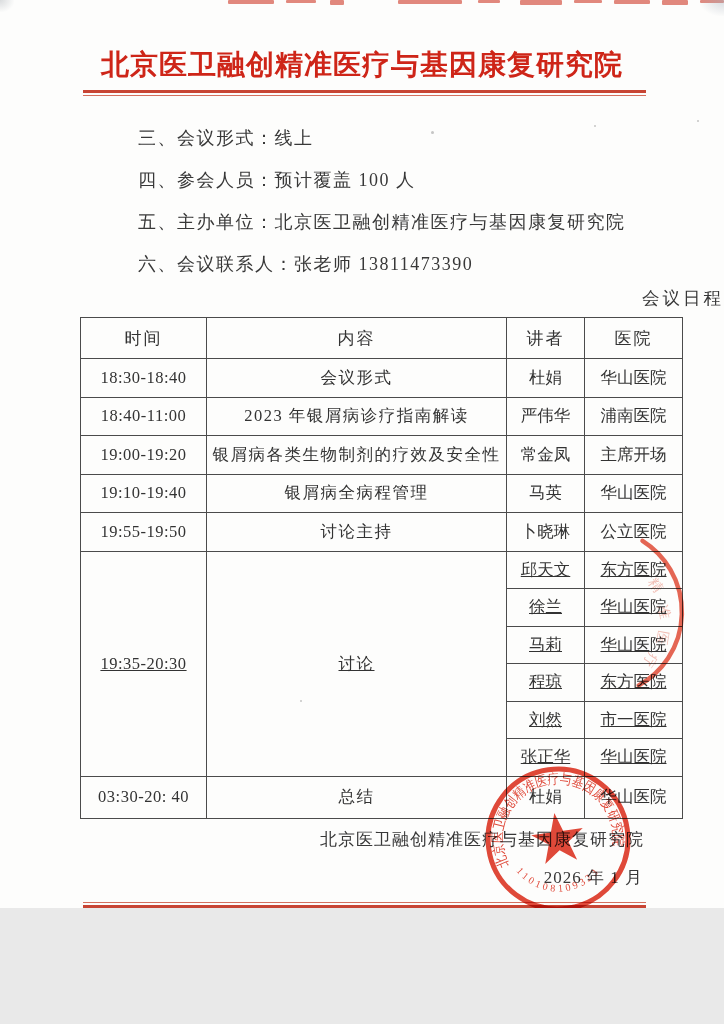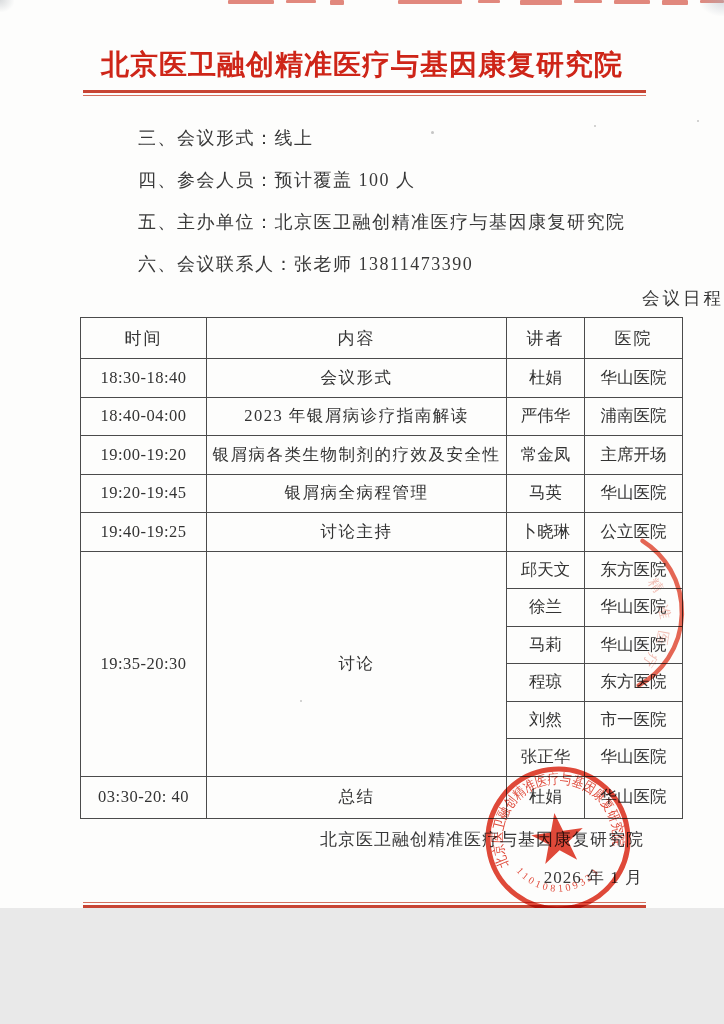--- a/index.html
+++ b/index.html
@@ -33,21 +33,21 @@
     position:absolute; left:80px; top:309px; width:602px;
     border-collapse:collapse; table-layout:fixed;
     font-size:16.5px; color:#333;margin-top:8px;
   }
   table.schedule th, table.schedule td {
     border:1.5px solid #4b4b4b; text-align:center; vertical-align:middle;
     padding:0; font-weight:normal; overflow:hidden;
   }
   table.schedule th { height:40px; font-size:17px; letter-spacing:2px; }
   tr.r    > td { height:37.5px; }
-  tr.sub  > td { height:36.5px; }
+  tr.sub  > td { height:36.5px;text-decoration:underline; }
   tr.last > td { height:41px; }
   td.time    { letter-spacing:.5px; }
   td.content { letter-spacing:1.5px; }
 
   .footer-org  { position:absolute; top:828px; right:80px; font-size:17px; letter-spacing:1px; white-space:nowrap; }
   .footer-date { position:absolute; top:866px; right:81px; font-size:17px; letter-spacing:1px; white-space:nowrap; }
 
   .seal {
     position:absolute; left:482px; top:763px; width:152px; height:152px;
     mix-blend-mode:multiply; opacity:.93; transform:rotate(-8deg);
@@ -110,39 +110,39 @@
       </tr>
     </thead>
     <tbody>
       <tr class="r">
         <td class="time">18:30-18:40</td>
         <td class="content">会议形式</td>
         <td>杜娟</td>
         <td>华山医院</td>
       </tr>
       <tr class="r">
-        <td class="time">18:40-04:00</td>
+        <td class="time">18:40-11:00</td>
         <td class="content">2023 年银屑病诊疗指南解读</td>
         <td>严伟华</td>
         <td>浦南医院</td>
       </tr>
       <tr class="r">
         <td class="time">19:00-19:20</td>
         <td class="content">银屑病各类生物制剂的疗效及安全性</td>
         <td>常金凤</td>
         <td>主席开场</td>
       </tr>
       <tr class="r">
-        <td class="time">19:20-19:45</td>
+        <td class="time">19:10-19:40</td>
         <td class="content">银屑病全病程管理</td>
         <td>马英</td>
         <td>华山医院</td>
       </tr>
       <tr class="r">
-        <td class="time">19:40-19:25</td>
+        <td class="time">19:55-19:50</td>
         <td class="content">讨论主持</td>
         <td>卜晓琳</td>
         <td>公立医院</td>
       </tr>
       <tr class="sub">
         <td class="time" rowspan="6">19:35-20:30</td>
         <td class="content" rowspan="6">讨论</td>
         <td>邱天文</td>
         <td>东方医院</td>
       </tr>

